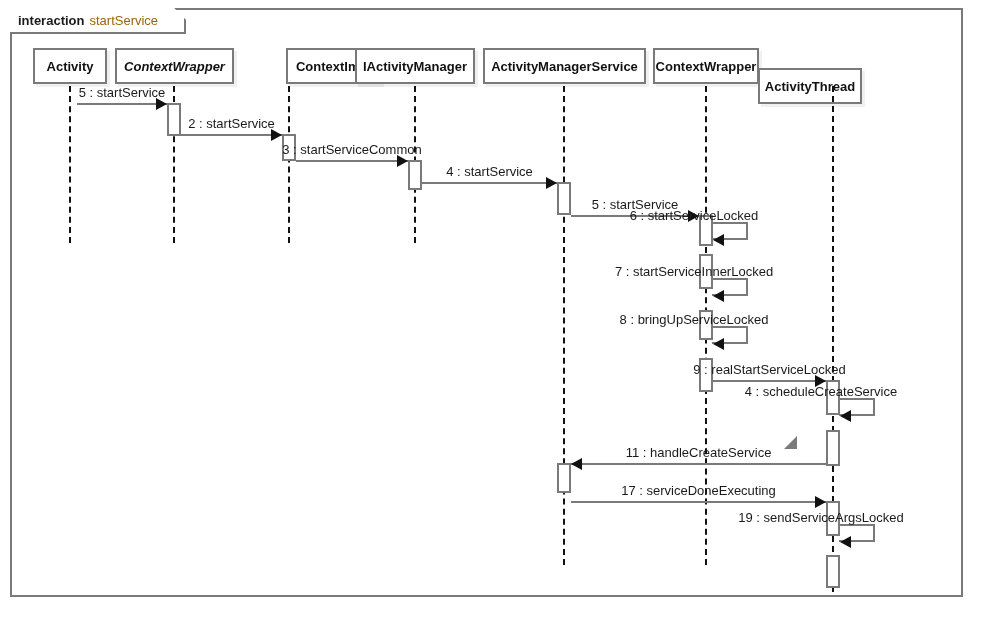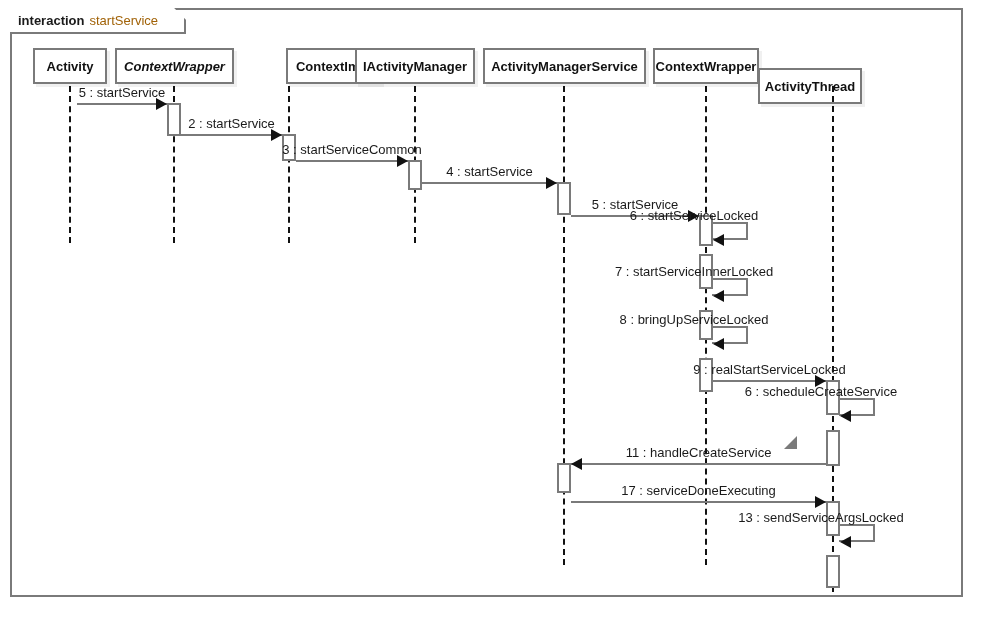--- a/index.html
+++ b/index.html
@@ -216,27 +216,27 @@
       <div class="arrow-head arrow-left" style="left: 713px; top: 290px;"></div>
       <div class="msg-label" style="left: 694px; top: 265px; transform: translateX(-50%);">7 : startServiceInnerLocked</div>
       <div class="self-msg" style="left: 712px; top: 326px; width: 36px; height: 18px;"></div>
       <div class="arrow-head arrow-left" style="left: 713px; top: 338px;"></div>
       <div class="msg-label" style="left: 694px; top: 313px; transform: translateX(-50%);">8 : bringUpServiceLocked</div>
       <div class="msg-line" style="left: 713px; top: 380px; width: 113px;"></div>
       <div class="arrow-head arrow-right" style="left: 815px; top: 375px;"></div>
       <div class="msg-label" style="left: 769.5px; transform: translateX(-50%); top: 363px;">9 : realStartServiceLocked</div>
       <div class="self-msg" style="left: 839px; top: 398px; width: 36px; height: 18px;"></div>
       <div class="arrow-head arrow-left" style="left: 840px; top: 410px;"></div>
-      <div class="msg-label" style="left: 821px; top: 385px; transform: translateX(-50%);">6 : scheduleCreateService</div>
+      <div class="msg-label" style="left: 821px; top: 385px; transform: translateX(-50%);">4 : scheduleCreateService</div>
       <div class="msg-line" style="left: 571px; top: 463px; width: 255px;"></div>
       <div class="arrow-head arrow-left" style="left: 571px; top: 458px;"></div>
       <div class="msg-label" style="left: 698.5px; transform: translateX(-50%); top: 446px;">11 : handleCreateService</div>
       <div class="msg-line" style="left: 571px; top: 501px; width: 255px;"></div>
       <div class="arrow-head arrow-right" style="left: 815px; top: 496px;"></div>
       <div class="msg-label" style="left: 698.5px; transform: translateX(-50%); top: 484px;">17 : serviceDoneExecuting</div>
       <div class="self-msg" style="left: 839px; top: 524px; width: 36px; height: 18px;"></div>
       <div class="arrow-head arrow-left" style="left: 840px; top: 536px;"></div>
-      <div class="msg-label" style="left: 821px; top: 511px; transform: translateX(-50%);">13 : sendServiceArgsLocked</div>
+      <div class="msg-label" style="left: 821px; top: 511px; transform: translateX(-50%);">19 : sendServiceArgsLocked</div>
     </div>
 
   <div class="note-fold" style="left: 784px; top: 436px;"></div>
 
 </div>
 
 </body></html>

